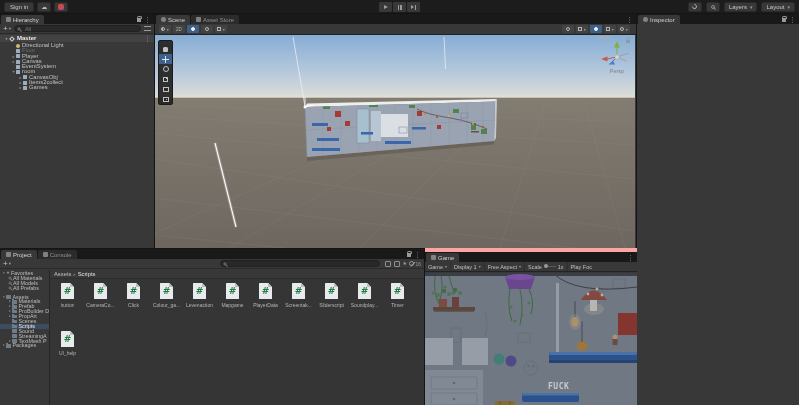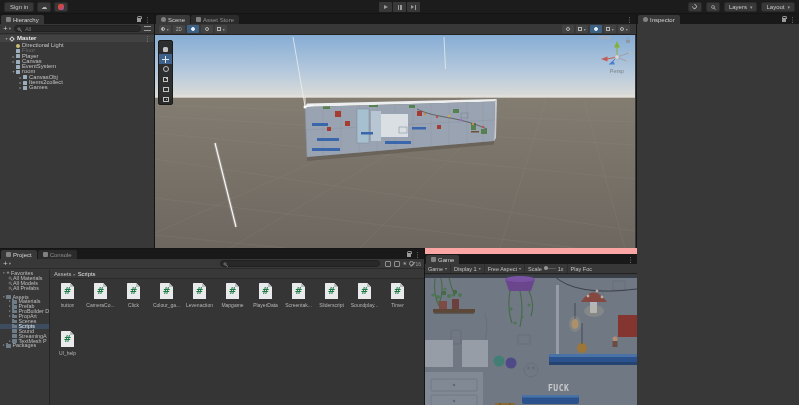--- a/index.html
+++ b/index.html
@@ -107,21 +107,21 @@
   .fold{position:absolute;right:0;top:0;width:4px;height:4px;background:#b9bdc0;clip-path:polygon(0 0,100% 100%,0 100%)}
   .hash{color:#1e7a45;font-weight:bold;font-size:9px;font-family:"DejaVu Sans",sans-serif}
   .slbl{font-size:5px;color:#b5b5b5;margin-top:2.5px;max-width:32px;overflow:hidden;white-space:nowrap;text-align:center}
   .pt-icons{display:flex;gap:2.5px;align-items:center;margin-left:2px;flex:none}
   .mini{width:6px;height:6px;border:1px solid #8f8f8f;border-radius:1px;flex:none}
   .star2{font-size:5px;color:#9a9a9a;line-height:5px}
   .count{display:flex;gap:1px;align-items:center;font-size:5px;color:#9a9a9a}
   .slash-circle{width:5px;height:5px;border:1px solid #9a9a9a;border-radius:50%;position:relative;display:inline-block}
   .slash-circle::after{content:"";position:absolute;left:-.5px;top:1.8px;width:5.5px;height:1px;background:#9a9a9a;transform:rotate(-45deg)}
   
-  #game{left:425px;top:248px;width:212px;height:157px;border-top:6px solid #fca5a5}
+  #game{left:425px;top:248px;width:212px;height:157px;border-top:4px solid #fca5a5}
   .gtoolbar{height:10px;background:#383838;border-bottom:1px solid #232323;display:flex;align-items:center;font-size:5.5px;color:#c0c0c0;position:relative}
   .gitem{display:flex;align-items:center;gap:2px;padding:0 3px;height:100%;border-right:1px solid #2e2e2e;white-space:nowrap}
   .gitem.gdd::after{content:"▾";font-size:4px;color:#999}
   .scaletrack{width:12px;height:1.5px;background:#5a5a5a;border-radius:1px;position:relative;display:inline-block}
   .scaleknob{position:absolute;left:0;top:-1.5px;width:4px;height:4px;border-radius:50%;background:#999}
   #gameviewport{position:absolute;top:21px;left:0;width:212px;height:136px;overflow:hidden;background:#828b98}
 </style>
 </head>
 <body>
 

